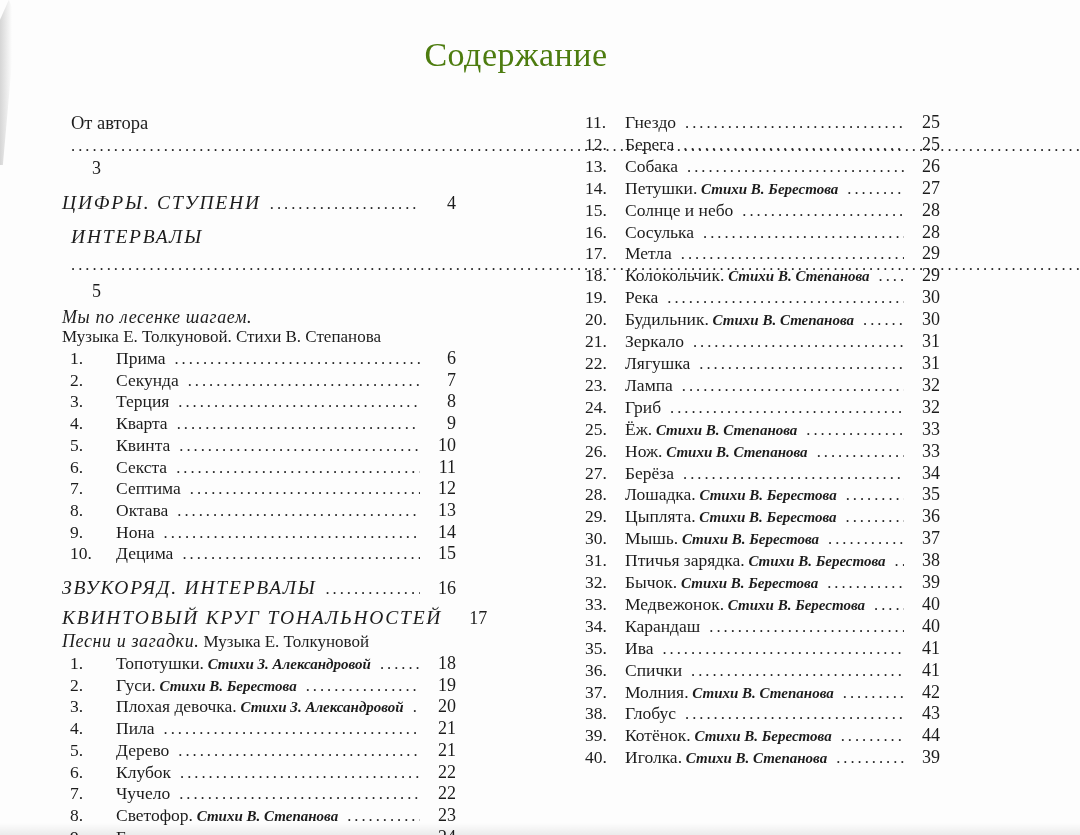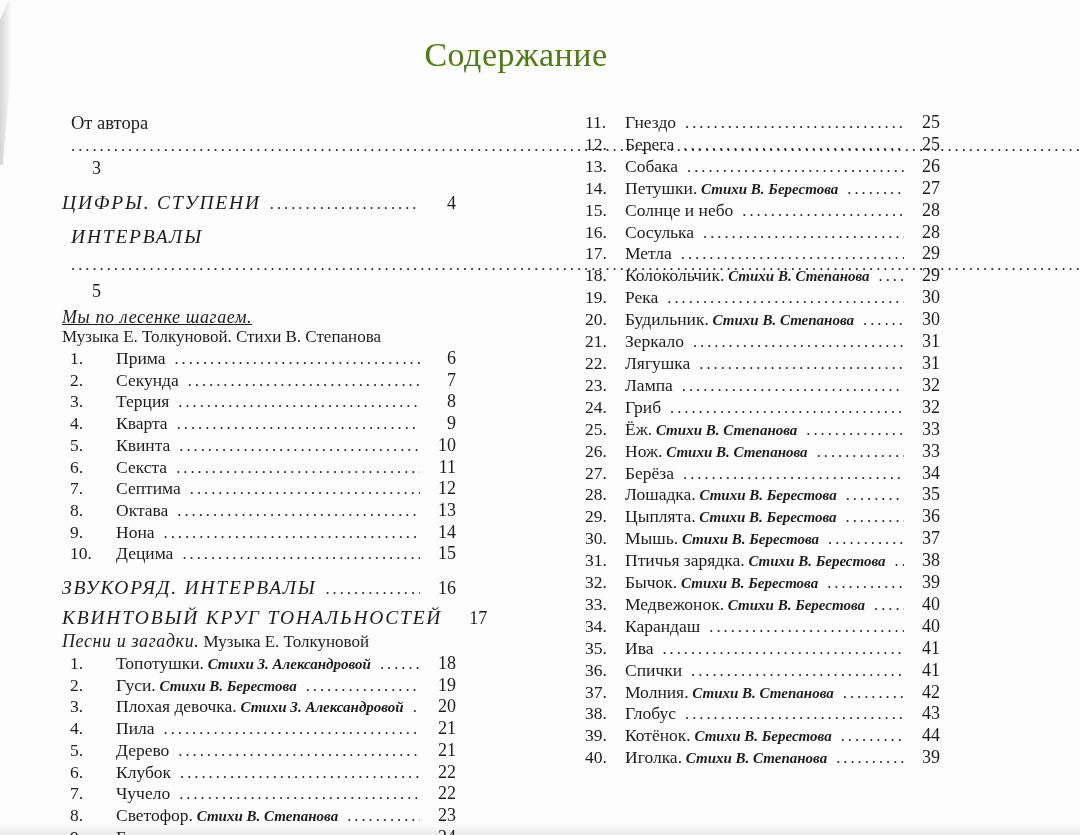--- a/index.html
+++ b/index.html
@@ -76,21 +76,21 @@
     font-size: 16.5px;
   }
   .pagenum {
     flex: 0 0 auto;
     min-width: 30px;
     text-align: right;
     font-size: 18px;
   }
   
   .col-left .row:nth-child(3) { margin-top: 6px; flex-direction: column; }      
-  .col-left .row:nth-child(4) { margin-top: 3px; text-decoration: underline; }      
+  .col-left .row:nth-child(4) { margin-top: 3px; }      
   .col-left .row:nth-child(6) { margin-top: 2px; }      
   .col-left .row:nth-child(16){ margin-top: 9px; }      
   .col-left .row:nth-child(17){ margin-top: 2px; }
   .col-left .row:nth-child(19){ margin-top: 2px; }      
   .col-right .row { line-height: 20.9px; }
 </style>
 </head>
 <body>
 
 <div class="page">

